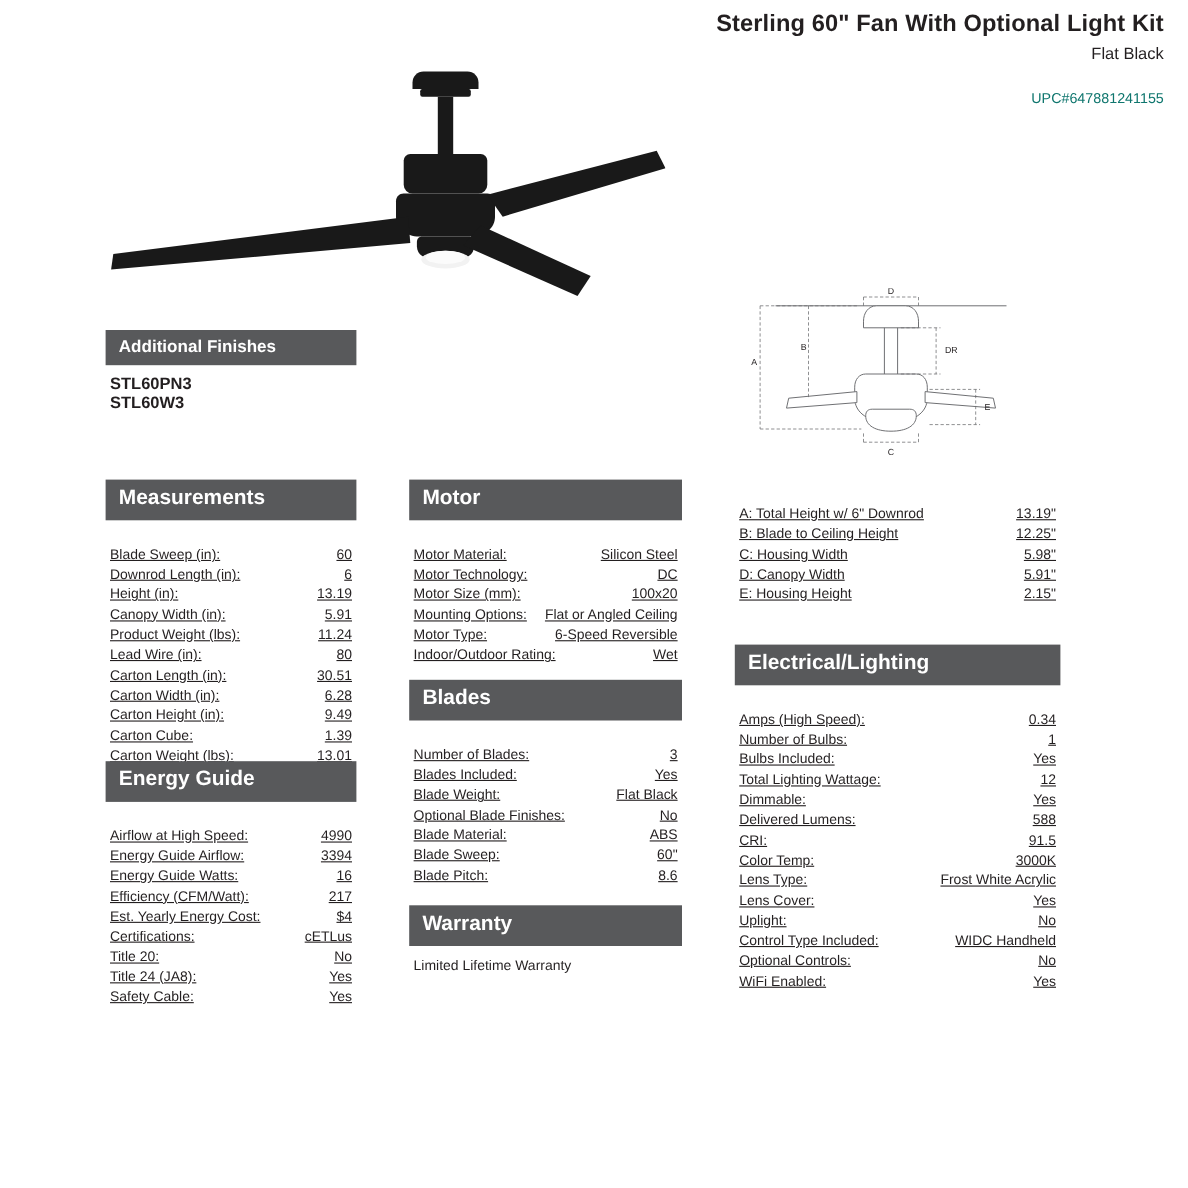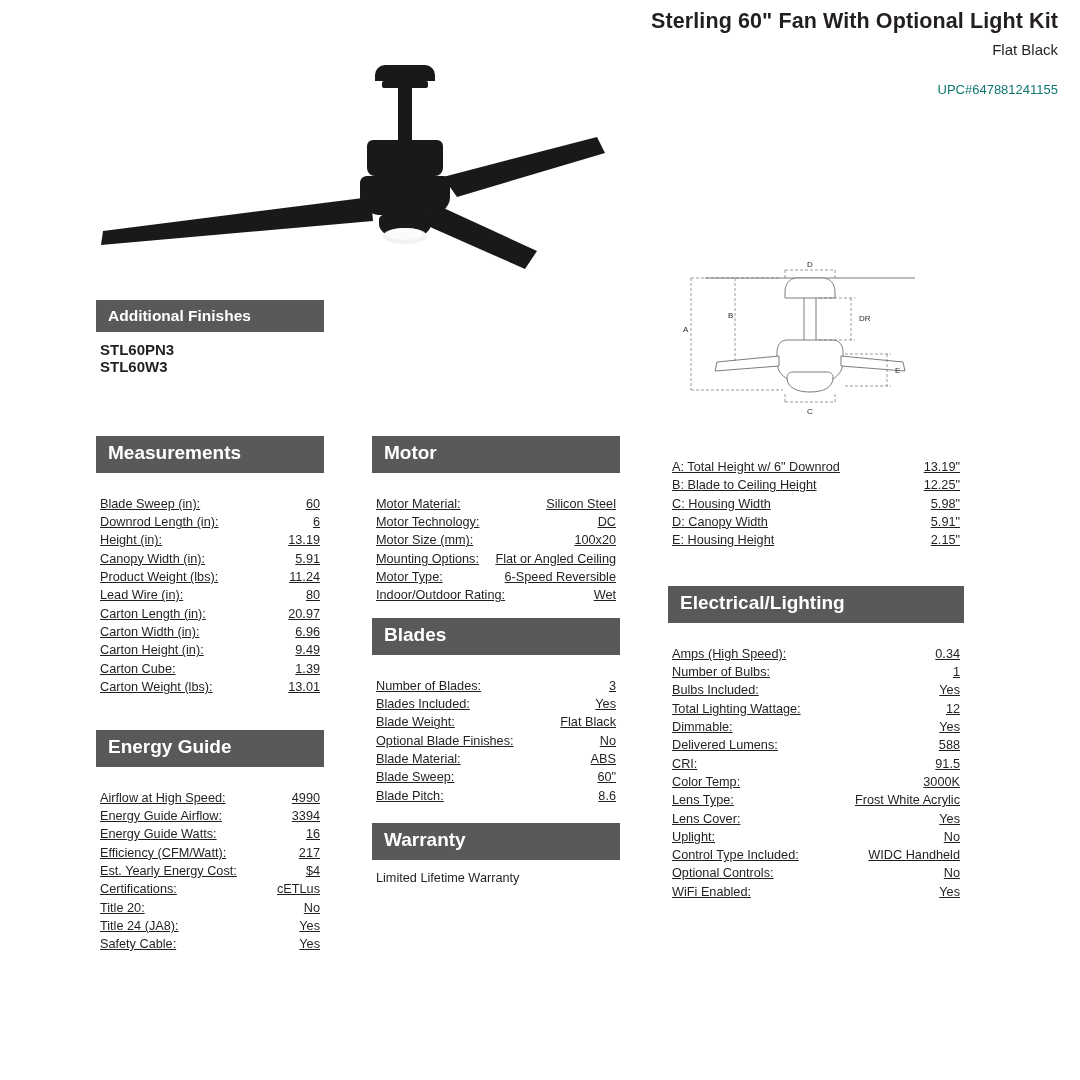--- a/index.html
+++ b/index.html
@@ -113,21 +113,21 @@
   }
   .finish-item {
     font-size: 15px;
     font-weight: bold;
     line-height: 17px;
   }
 
   
   #additional-finishes { left: 96px; top: 300px; width: 228px; }
   #measurements        { left: 96px; top: 436px; width: 228px; }
-  #energy-guide        { left: 96px; top: 730px; width: 228px; }
+  #energy-guide        { left: 96px; top: 692px; width: 228px; }
   #motor               { left: 372px; top: 436px; width: 248px; }
   #blades              { left: 372px; top: 618px; width: 248px; }
   #warranty            { left: 372px; top: 823px; width: 248px; }
   #ceiling-drop        { left: 668px; top: 436px; width: 296px; }
   #electrical          { left: 668px; top: 586px; width: 296px; }
 </style>
 </head>
 <body>
 
 <div class="page">
@@ -247,25 +247,25 @@
       <div class="row">
           <span class="label">Product Weight (lbs):</span>
           <span class="value">11.24</span>
         </div>
       <div class="row">
           <span class="label">Lead Wire (in):</span>
           <span class="value">80</span>
         </div>
       <div class="row">
           <span class="label">Carton Length (in):</span>
-          <span class="value">20.97</span>
+          <span class="value">30.51</span>
         </div>
       <div class="row">
           <span class="label">Carton Width (in):</span>
-          <span class="value">6.96</span>
+          <span class="value">6.28</span>
         </div>
       <div class="row">
           <span class="label">Carton Height (in):</span>
           <span class="value">9.49</span>
         </div>
       <div class="row">
           <span class="label">Carton Cube:</span>
           <span class="value">1.39</span>
         </div>
       <div class="row">

